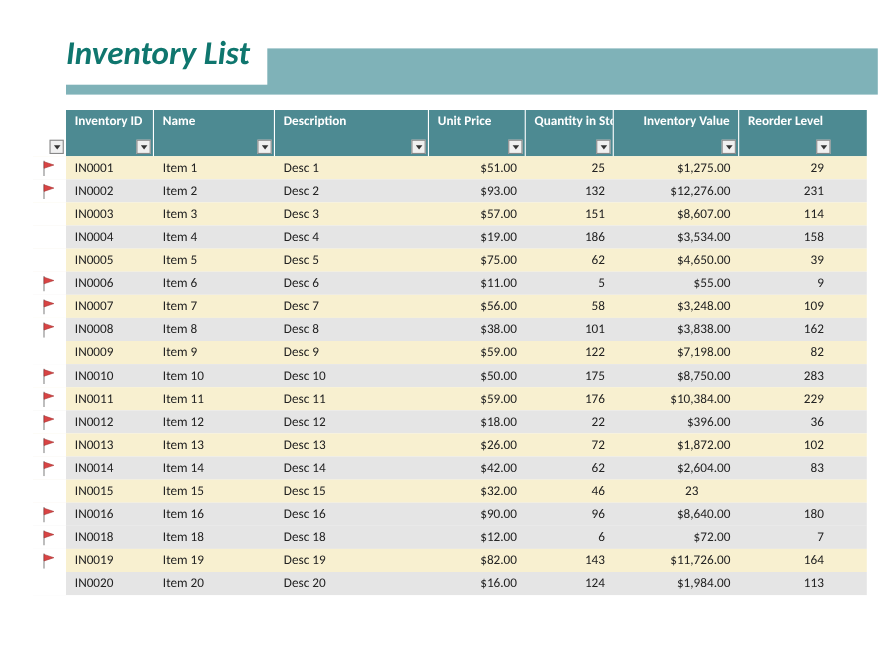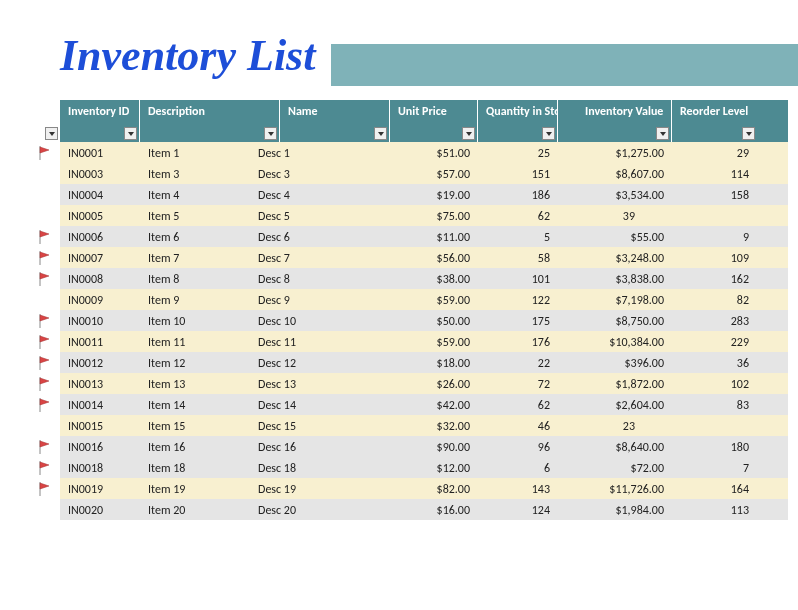--- a/index.html
+++ b/index.html
@@ -1,21 +1,21 @@
 <!DOCTYPE html>
 <html><head>
 <meta charset="utf-8">
 <style>
 * { box-sizing: border-box; margin: 0; padding: 0; }
 body { font-family: Calibri, Arial, sans-serif; background: #fff; font-size: 12px; color: #222; }
 .page { width: 798px; height: 610px; position: relative; padding: 20px 10px 0 30px; }
 .title-wrap { position: relative; height: 66px; margin-bottom: 14px; margin-left: 30px; }
 .title-bar { position: absolute; left: 0; right: -10px; top: 24px; height: 42px; background: #7fb2b8; }
 .title-bar::after { content:""; position:absolute; right:0; top:0; width:0; height:0; border-left:10px solid #5a8a90; border-top:0; }
-.title-label { position: relative; font-size: 44px; font-weight: bold; color: #1d4ed8; font-style: italic; background:#fff; padding: 10px 16px 10px 0; display:inline-block;font-family:Liberation Serif, serif; }
+.title-label { position: relative; font-size: 30px; font-weight: bold; color: #0f766e; font-style: italic; background:#fff; padding: 10px 16px 10px 0; display:inline-block; }
 .table { display: flex; flex-direction: column; margin-left: 0; }
 .row { display: flex; align-items: stretch; height: 21px; }
 .row.header { background: #4d8a92; color: #fff; height: 42px; font-weight: bold; }
 .row.header .cell { border-right: 1px solid #fff; position: relative; display:flex; align-items:flex-start; padding-top:4px;}
 .row.header .cell:last-child { border-right: none; }
 .cell { padding: 2px 8px; display: flex; align-items: center; overflow: hidden; white-space: nowrap; }
 .cell.num { justify-content: flex-end; }
 .flag-col { width: 30px; justify-content: center; background:#fff;}
 .row.header .flag-col { background:#fff; border-right:none; position:relative;}
 .row.header .flag-col .dropdown { bottom:2px; right:2px;}
@@ -45,26 +45,26 @@
 
 <div class="table">
   <div class="row header">
     <div class="cell flag-col">
           <span class="dropdown"></span>
         </div>
     <div class="cell col-id">
           <span class="header-text">Inventory ID</span>
           <span class="dropdown"></span>
         </div>
+    <div class="cell col-name">
+          <span class="header-text">Name</span>
+          <span class="dropdown"></span>
+        </div>
     <div class="cell col-desc">
           <span class="header-text">Description</span>
-          <span class="dropdown"></span>
-        </div>
-    <div class="cell col-name">
-          <span class="header-text">Name</span>
           <span class="dropdown"></span>
         </div>
     <div class="cell col-price">
           <span class="header-text">Unit Price</span>
           <span class="dropdown"></span>
         </div>
     <div class="cell col-qty">
           <span class="header-text">Quantity in Stock</span>
           <span class="dropdown"></span>
         </div>
@@ -88,20 +88,37 @@
             </span>
           </div>
           <div class="cell col-id">IN0001</div>
           <div class="cell col-name">Item 1</div>
           <div class="cell col-desc">Desc 1</div>
           <div class="cell col-price num">$51.00</div>
           <div class="cell col-qty num">25</div>
           <div class="cell col-value num">$1,275.00</div>
           <div class="cell col-reorder num">29</div>
         </div>
+        <div class="row even">
+          <div class="cell flag-col">
+            <span class="flag-icon">
+              <svg viewBox="0 0 12 14">
+                <path d="M1 0 L1 14" stroke="#888" stroke-width="1"></path>
+                <path d="M1 1 L10 4 L1 7 Z" fill="#d94444" stroke="#a03030" stroke-width="0.5"></path>
+              </svg>
+            </span>
+          </div>
+          <div class="cell col-id">IN0002</div>
+          <div class="cell col-name">Item 2</div>
+          <div class="cell col-desc">Desc 2</div>
+          <div class="cell col-price num">$93.00</div>
+          <div class="cell col-qty num">132</div>
+          <div class="cell col-value num">$12,276.00</div>
+          <div class="cell col-reorder num">231</div>
+        </div>
         <div class="row odd">
           <div class="cell flag-col"></div>
           <div class="cell col-id">IN0003</div>
           <div class="cell col-name">Item 3</div>
           <div class="cell col-desc">Desc 3</div>
           <div class="cell col-price num">$57.00</div>
           <div class="cell col-qty num">151</div>
           <div class="cell col-value num">$8,607.00</div>
           <div class="cell col-reorder num">114</div>
         </div>
@@ -115,20 +132,21 @@
           <div class="cell col-value num">$3,534.00</div>
           <div class="cell col-reorder num">158</div>
         </div>
         <div class="row odd">
           <div class="cell flag-col"></div>
           <div class="cell col-id">IN0005</div>
           <div class="cell col-name">Item 5</div>
           <div class="cell col-desc">Desc 5</div>
           <div class="cell col-price num">$75.00</div>
           <div class="cell col-qty num">62</div>
+          <div class="cell col-value num">$4,650.00</div>
           <div class="cell col-reorder num">39</div>
         </div>
         <div class="row even">
           <div class="cell flag-col">
             <span class="flag-icon">
               <svg viewBox="0 0 12 14">
                 <path d="M1 0 L1 14" stroke="#888" stroke-width="1"></path>
                 <path d="M1 1 L10 4 L1 7 Z" fill="#d94444" stroke="#a03030" stroke-width="0.5"></path>
               </svg>
             </span>

